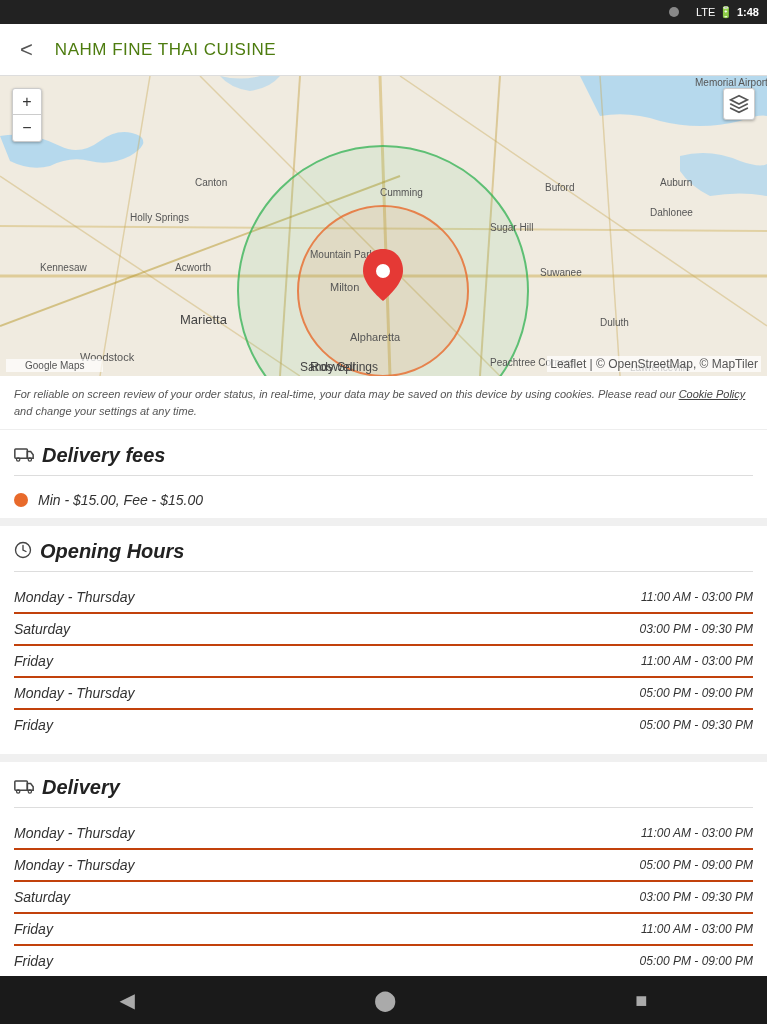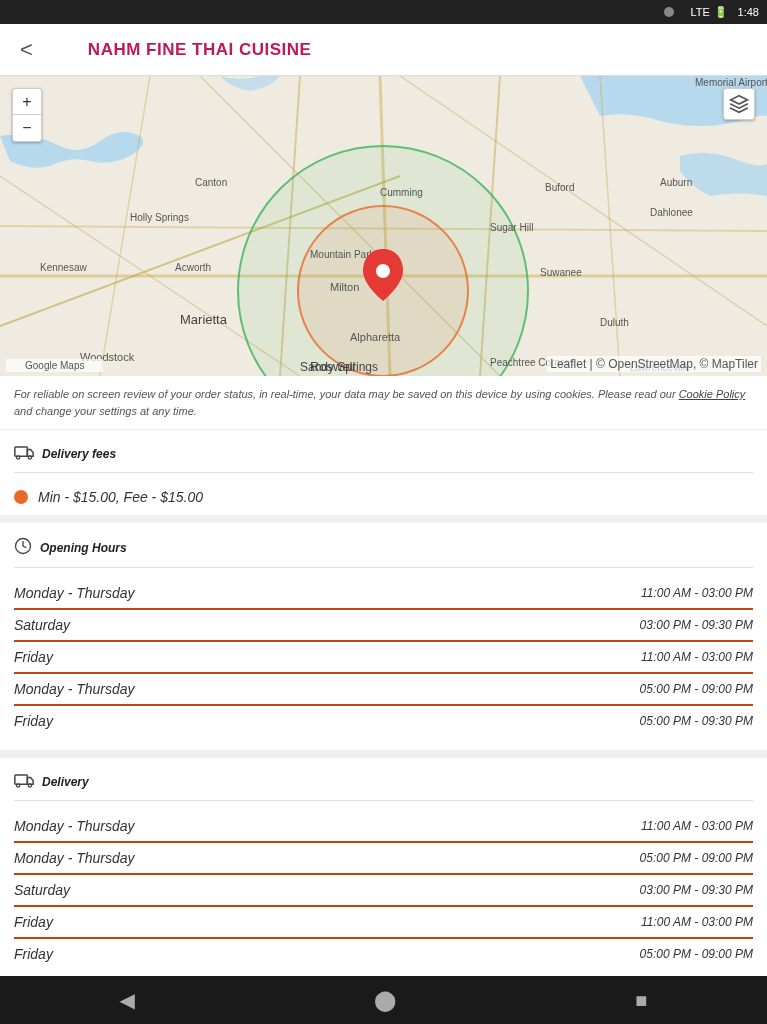--- a/index.html
+++ b/index.html
@@ -16,45 +16,44 @@
       background: #222;
       color: #fff;
       height: 24px;
       display: flex;
       align-items: center;
       justify-content: flex-end;
       padding: 0 8px;
       font-size: 12px;
       gap: 17px;
     }
-    .status-bar .time { font-weight: normal; margin-left: 6px; }
+    .status-bar .time { font-weight: bold; }
     .status-bar .icons { display: flex; align-items: center; gap: 4px; font-size: 11px; }
 
     
     .header {
       background: #fff;
       height: 52px;
       display: flex;
       align-items: center;
       padding: 0 12px;
       border-bottom: 1px solid #ddd;
     }
     .back-btn {
       font-size: 22px;
       color: #555;
       cursor: pointer;
       margin-right: 14px;
       padding: 4px 8px;
     }
     .header-title {
       font-size: 17px;
-      font-weight: bold;
-      color: #be185d;
+      font-weight: normal;
+      color: #4d7c0f;
       letter-spacing: 0.5px;
-      margin-left: 33px;
     }
     .map-svg {
       width: 100%;
       height: 100%;
     }
 
     
     .content {
       background: #fff;
       padding: 0;
@@ -84,21 +83,21 @@
       gap: 8px;
       margin-bottom: 10px;
       padding-bottom: 8px;
       border-bottom: 1px solid #ddd;
     }
     .section-icon {
       font-size: 16px;
       color: #444;
     }
     .section-title {
-      font-size: 12px;
+      font-size: 20px;
       font-weight: bold;
       color: #222;
     }
 
     
     .fee-row {
       display: flex;
       align-items: center;
       gap: 10px;
       padding: 6px 0;

